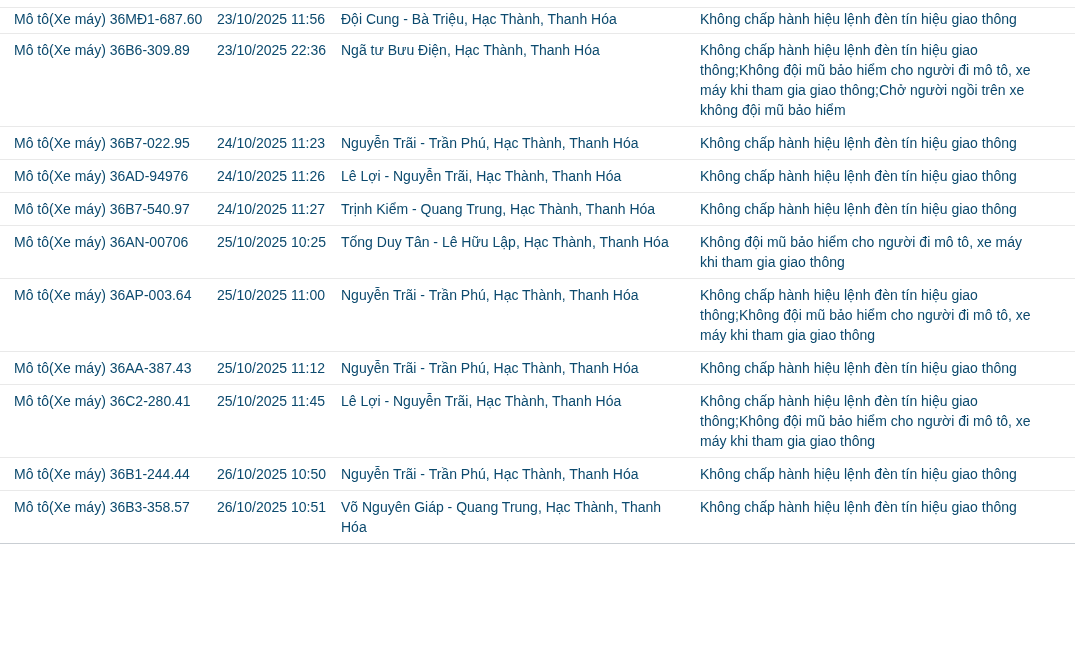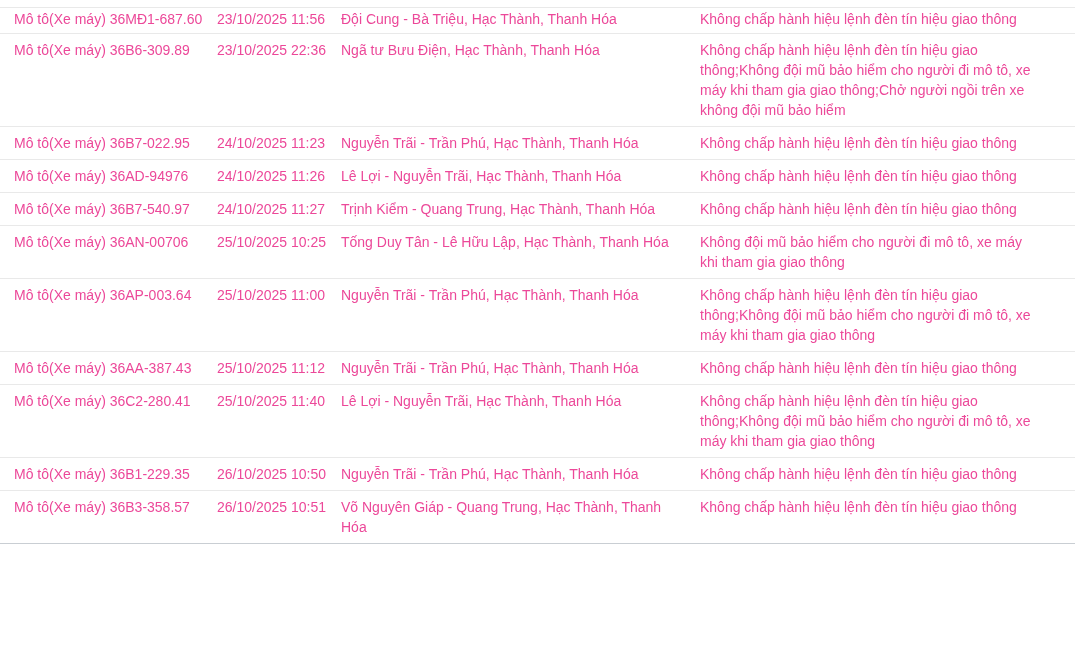--- a/index.html
+++ b/index.html
@@ -28,21 +28,21 @@
   }
   col.c-vehicle  { width: 217px; }
   col.c-datetime { width: 124px; }
   col.c-location { width: 359px; }
   col.c-violation{ width: 375px; }
   td {
     vertical-align: top;
     padding: 6px 10px 6px 0;
     line-height: 20px;
     font-size: 14px;
-    color: #ec4899;
+    color: #0c4a6e;
     word-wrap: break-word;
   }
   tr + tr td {
     border-top: 1px solid #e9e9e9;      
   }
   tr:first-child td {
     padding-top: 1px;                    
     padding-bottom: 4px;
   }
   td.vehicle   { padding-left: 14px; }
@@ -115,28 +115,28 @@
 
   <tr>
     <td class="vehicle">Mô tô(Xe máy) 36AA-387.43</td>
     <td class="datetime">25/10/2025 11:12</td>
     <td class="location">Nguyễn Trãi - Trần Phú, Hạc Thành, Thanh Hóa</td>
     <td class="violation">Không chấp hành hiệu lệnh đèn tín hiệu giao thông</td>
   </tr>
 
   <tr>
     <td class="vehicle">Mô tô(Xe máy) 36C2-280.41</td>
-    <td class="datetime">25/10/2025 11:40</td>
+    <td class="datetime">25/10/2025 11:45</td>
     <td class="location">Lê Lợi - Nguyễn Trãi, Hạc Thành, Thanh Hóa</td>
     <td class="violation">Không chấp hành hiệu lệnh đèn tín hiệu giao thông;Không đội mũ bảo hiểm cho người đi mô tô, xe máy khi tham gia giao thông</td>
   </tr>
 
 
   <tr>
-    <td class="vehicle">Mô tô(Xe máy) 36B1-229.35</td>
+    <td class="vehicle">Mô tô(Xe máy) 36B1-244.44</td>
     <td class="datetime">26/10/2025 10:50</td>
     <td class="location">Nguyễn Trãi - Trần Phú, Hạc Thành, Thanh Hóa</td>
     <td class="violation">Không chấp hành hiệu lệnh đèn tín hiệu giao thông</td>
   </tr>
 
   <tr>
     <td class="vehicle">Mô tô(Xe máy) 36B3-358.57</td>
     <td class="datetime">26/10/2025 10:51</td>
     <td class="location">Võ Nguyên Giáp - Quang Trung, Hạc Thành, Thanh Hóa</td>
     <td class="violation">Không chấp hành hiệu lệnh đèn tín hiệu giao thông</td>

